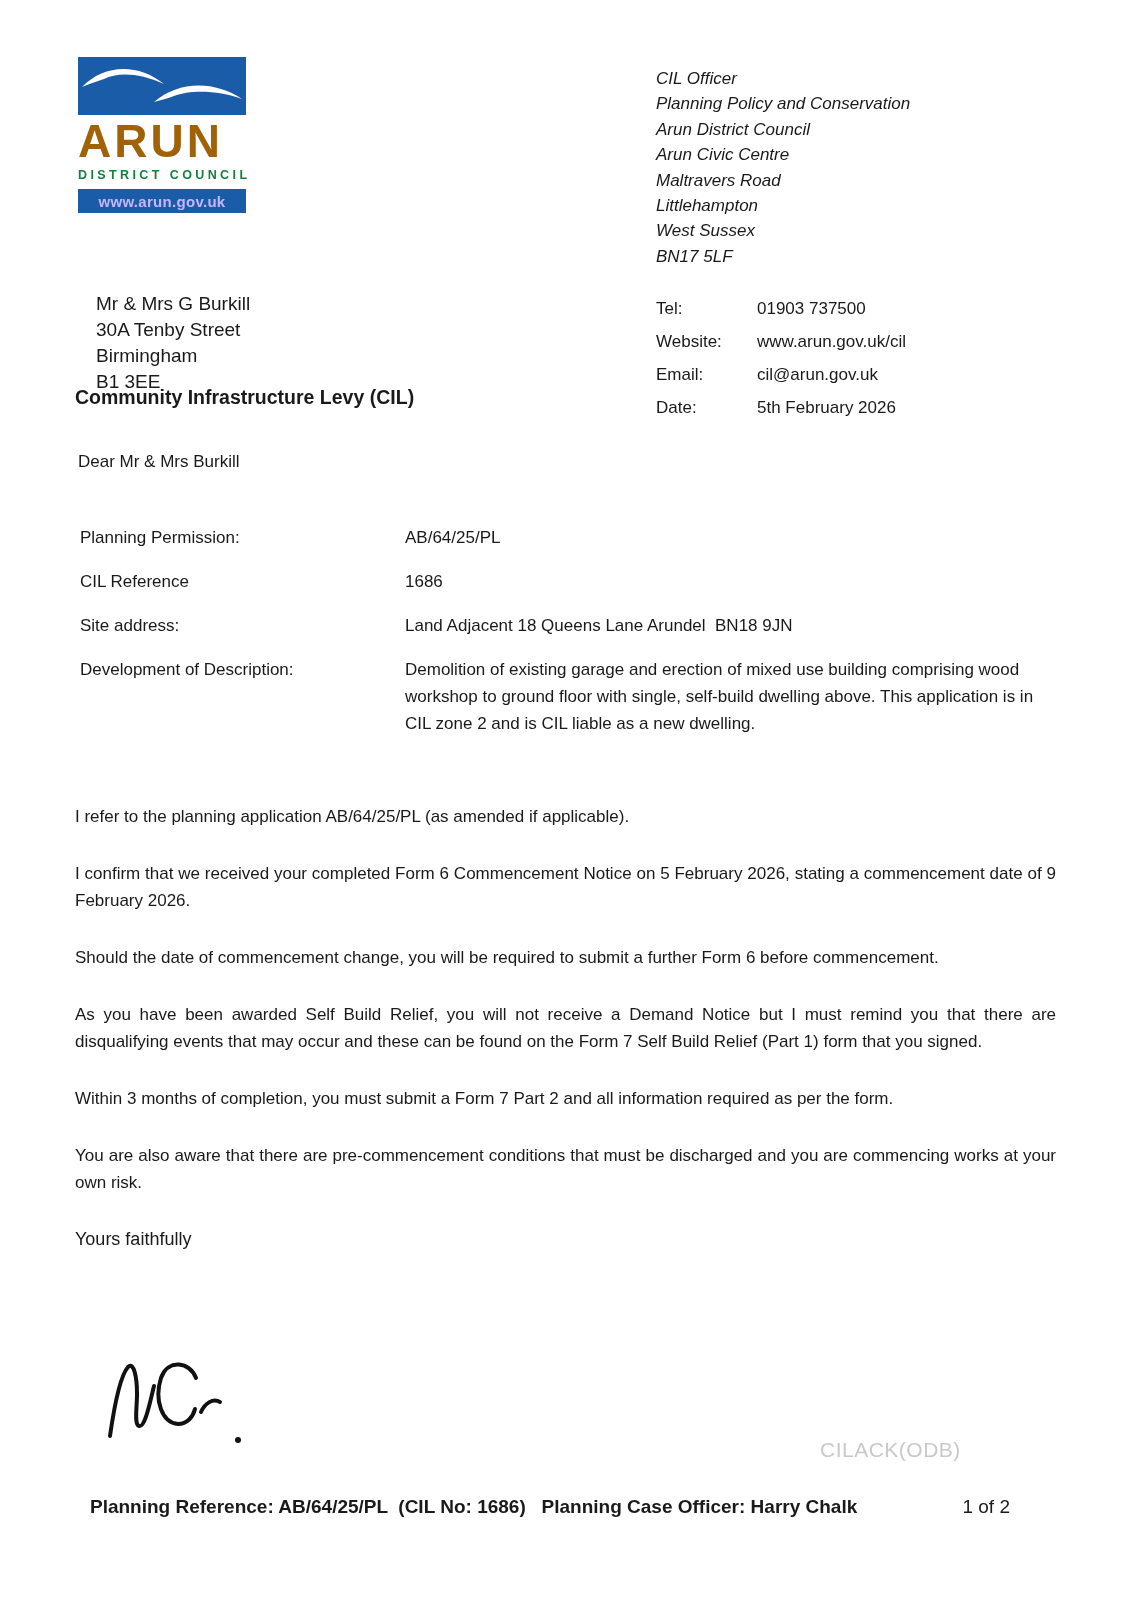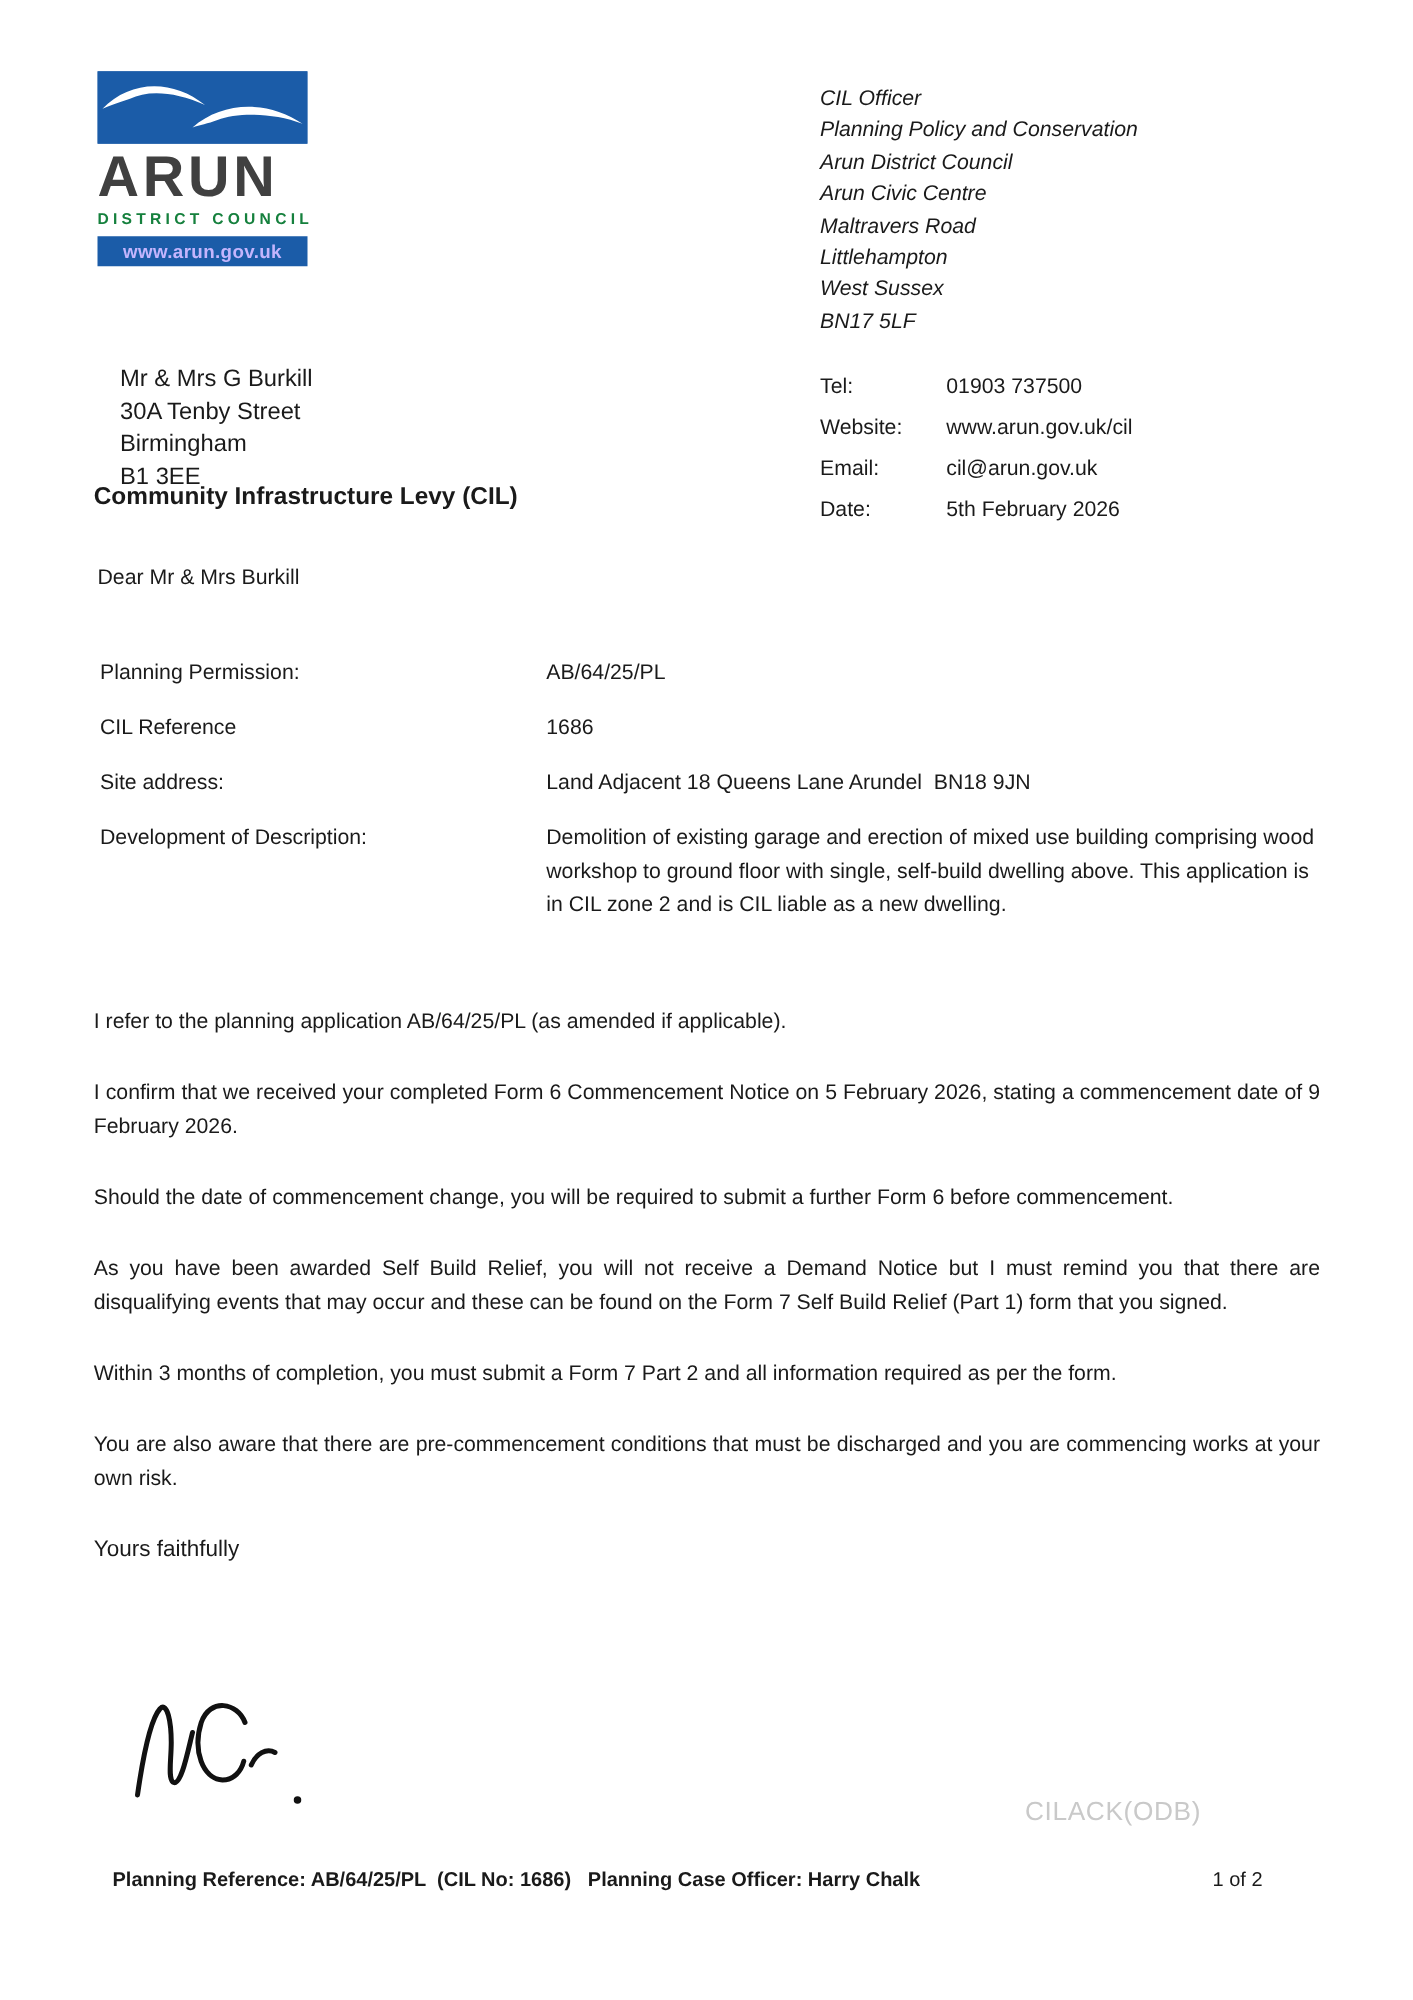--- a/index.html
+++ b/index.html
@@ -18,21 +18,21 @@
   }
 
   
   .logo { position: absolute; left: 78px; top: 57px; width: 168px; }
   .logo-birds {
     width: 168px; height: 58px;
     background: #1b5ca8;
     display: block;
   }
   .logo-name {
-    color: #404040;
+    color: #a16207;
     font-size: 46px;
     font-weight: 700;
     letter-spacing: 3px;
     line-height: 1.05;
     margin-top: 2px;
   }
   .logo-sub {
     color: #15803d;
     font-size: 12.5px;
     font-weight: 700;
@@ -65,21 +65,21 @@
 
   
   .title {
     position: absolute; left: 75px; top: 386px;
     font-size: 19.5px; font-weight: 700;
   }
   .salutation { position: absolute; left: 78px; top: 452px; font-size: 17px; }
 
   
   .details { position: absolute; left: 80px; top: 524px; width: 975px; font-size: 17px; }
-  .details-row { display: flex; margin-bottom: 17px; line-height: 27px; gap: 32px; }
+  .details-row { display: flex; margin-bottom: 17px; line-height: 27px; }
   .details-label { width: 325px; flex: 0 0 325px; }
   .details-value { width: 650px; white-space: pre-wrap; }
 
   
   .body-text { position: absolute; left: 75px; top: 803px; width: 981px; font-size: 17px; }
   .body-text p {
     line-height: 27px;
     margin-bottom: 30px;
     text-align: justify;
   }
@@ -91,21 +91,21 @@
   
   .watermark {
     position: absolute; left: 820px; top: 1438px;
     color: #c9c9c9; font-size: 21px; letter-spacing: 0.5px;
   }
 
   
   .footer {
     position: absolute; left: 90px; top: 1496px; width: 920px;
     display: flex; justify-content: space-between; align-items: baseline;
-    font-size: 16px;
+    font-size: 19px;
   }
   .footer-left { font-weight: 700; white-space: pre; }
   .footer-right { font-weight: 400; }
 </style>
 </head>
 <body>
 
 <div class="page">
 
   <div class="logo">

